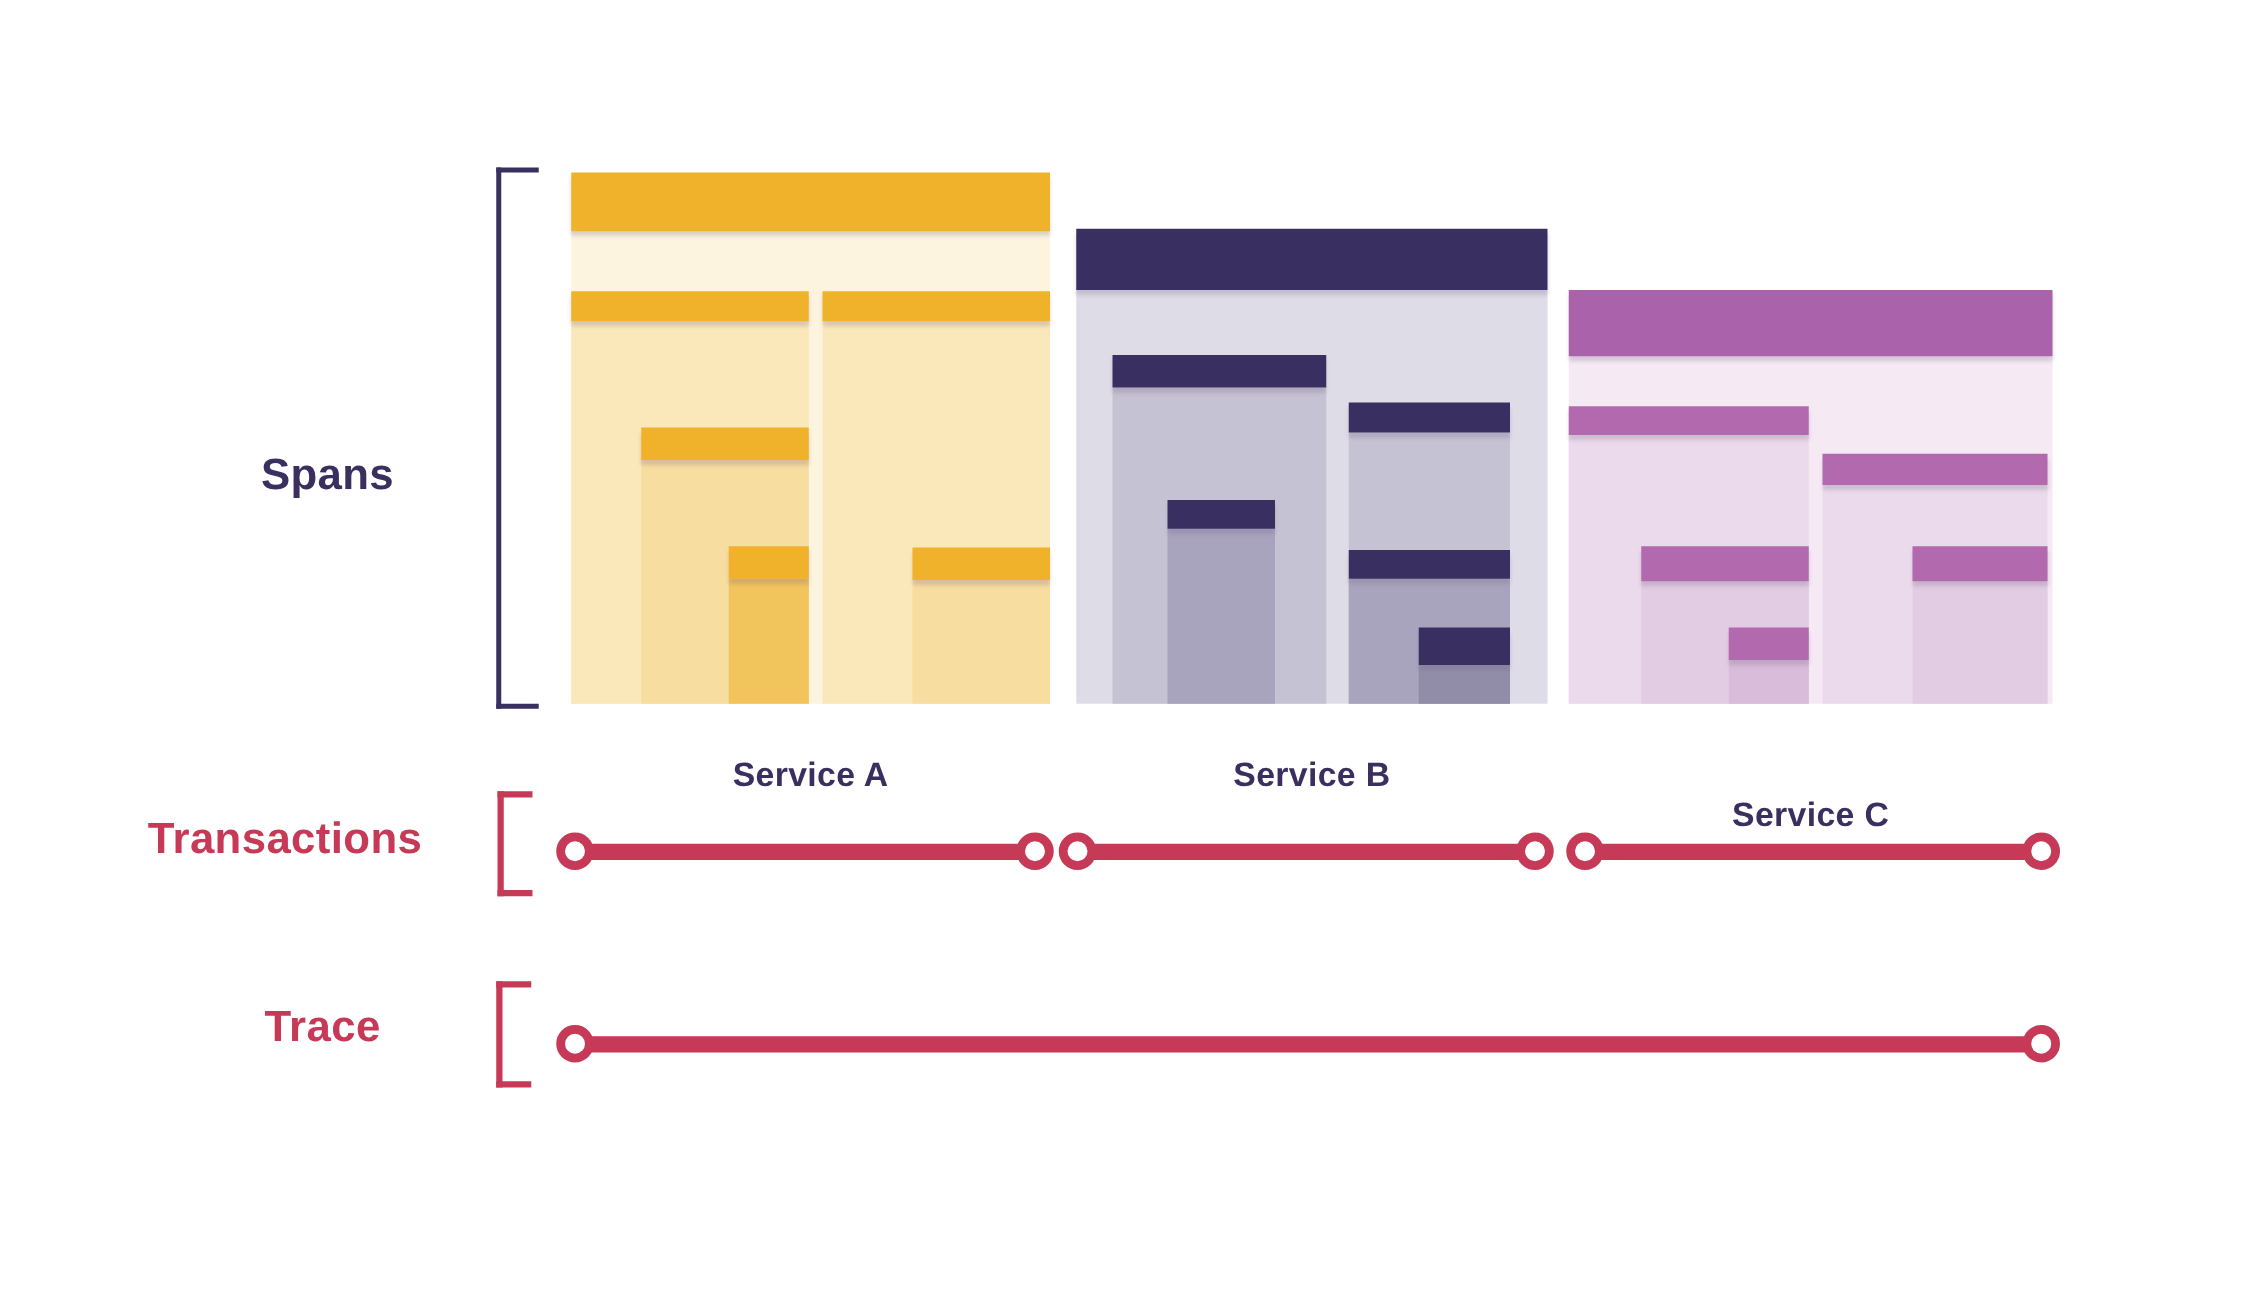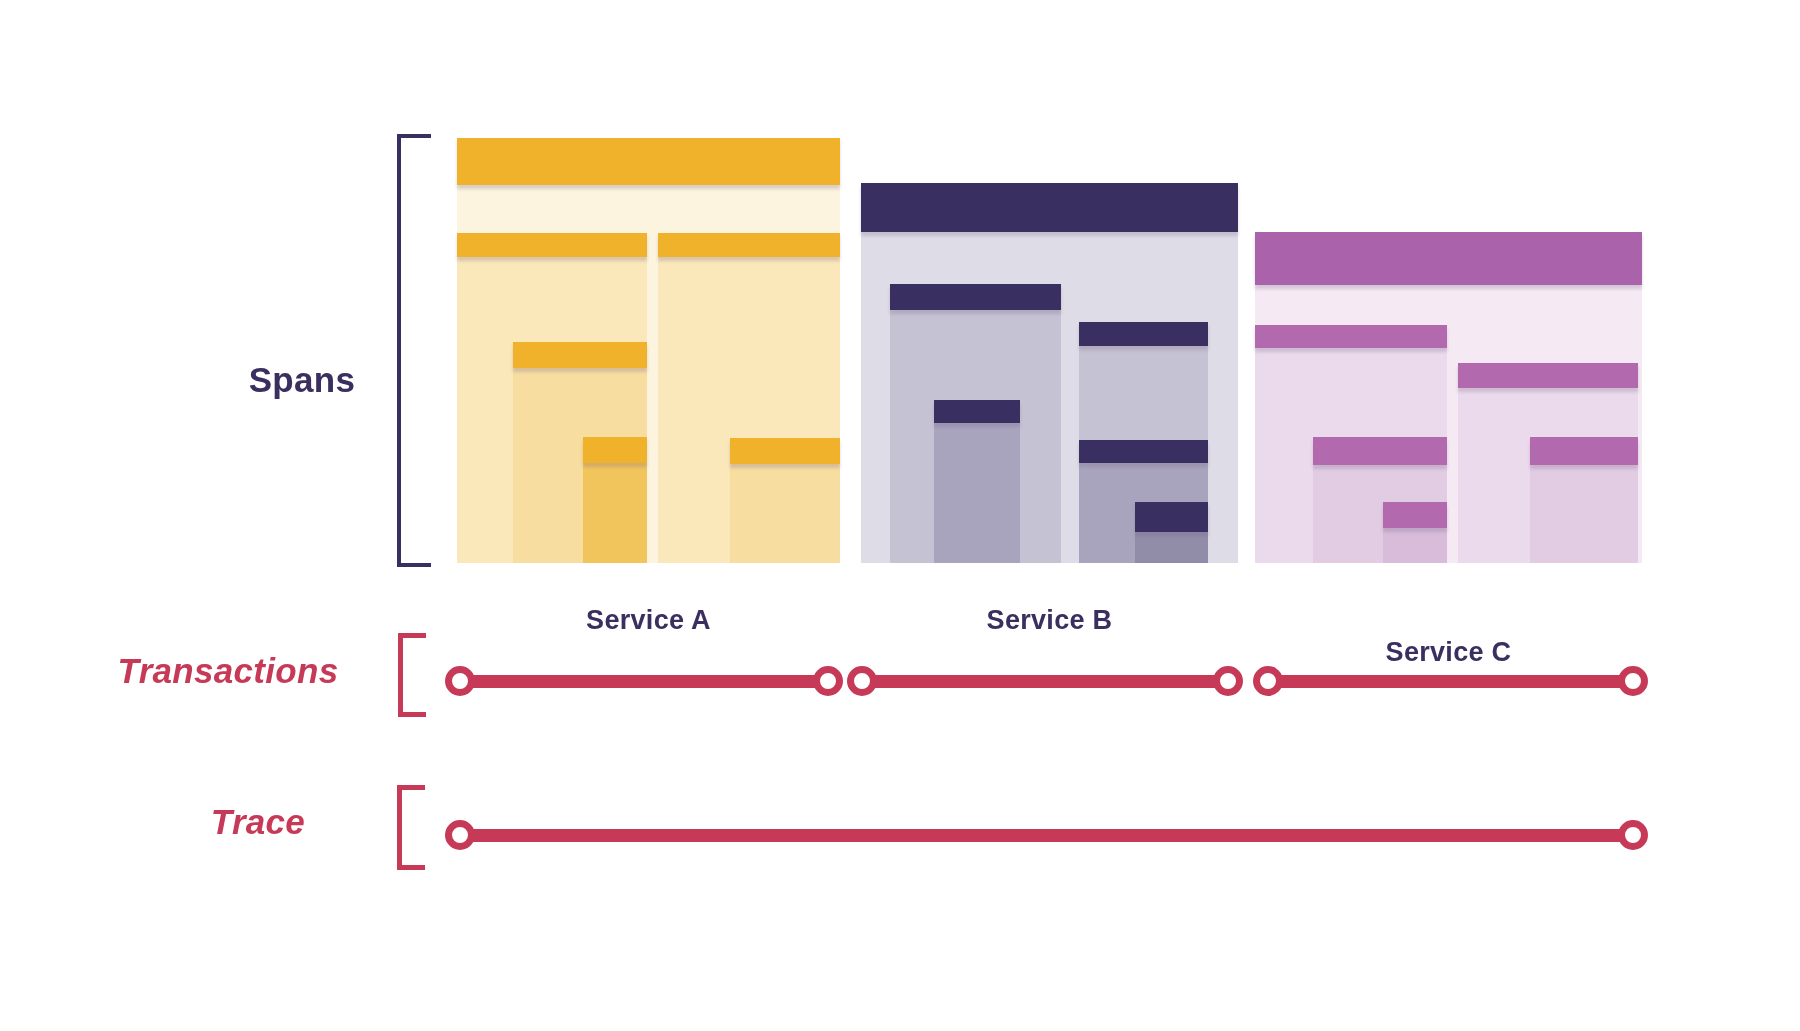--- a/index.html
+++ b/index.html
@@ -12,40 +12,40 @@
   }
   .side-label{
     position:absolute;
     transform:translate(-50%,-50%);
     font-weight:700;
     font-size:35px;
     letter-spacing:.3px;
     white-space:nowrap;
   }
   #spans-label{left:262px;top:380px;}
-  #transactions-label{left:228px;top:671px;font-style:italic;}
-  #trace-label{left:258px;top:822px;font-style:italic;}
+  #transactions-label{left:228px;top:671px;}
+  #trace-label{left:258px;top:822px;}
   .layer{position:absolute;left:0;top:0;width:100%;height:100%;}
   .span-body{position:absolute;}
   .span-bar{position:absolute;box-shadow:0 4px 3px rgba(121,101,134,0.25);}
   .service-label{
     position:absolute;
     transform:translate(-50%,-50%);
     font-weight:700;font-size:27px;letter-spacing:.3px;white-space:nowrap;
   }
   .tl-line{position:absolute;}
   .tl-dot{position:absolute;border-radius:50%;background:#ffffff;box-sizing:content-box;}
   .bracket{position:absolute;background:transparent;}
 </style>
 </head>
 <body>
 
 <div id="canvas">
 
-  <div class="side-label" id="spans-label" style="color: rgb(58, 47, 95); margin-left: 40px;">Spans</div>
+  <div class="side-label" id="spans-label" style="color: rgb(58, 47, 95);">Spans</div>
   <div class="side-label" id="transactions-label" style="color: rgb(198, 58, 87);">Transactions</div>
   <div class="side-label" id="trace-label" style="color: rgb(198, 58, 87);">Trace</div>
 
   <div class="layer" id="brackets-layer">
       <div class="bracket" style="left: 397px; top: 134px; width: 34px; height: 433px; border-left: 4px solid rgb(57, 48, 97); border-top: 4px solid rgb(57, 48, 97); border-bottom: 4px solid rgb(57, 48, 97); box-sizing: border-box;"></div>
       <div class="bracket" style="left: 398px; top: 633px; width: 28px; height: 84px; border-left: 5px solid rgb(198, 58, 87); border-top: 5px solid rgb(198, 58, 87); border-bottom: 5px solid rgb(198, 58, 87); box-sizing: border-box;"></div>
       <div class="bracket" style="left: 397px; top: 785px; width: 28px; height: 85px; border-left: 5px solid rgb(198, 58, 87); border-top: 5px solid rgb(198, 58, 87); border-bottom: 5px solid rgb(198, 58, 87); box-sizing: border-box;"></div>
     </div>
   <div class="layer" id="spans-layer">
       <div class="span-body" style="left: 457px; top: 185px; width: 383px; height: 378px; background: rgb(252, 244, 222);"></div>

